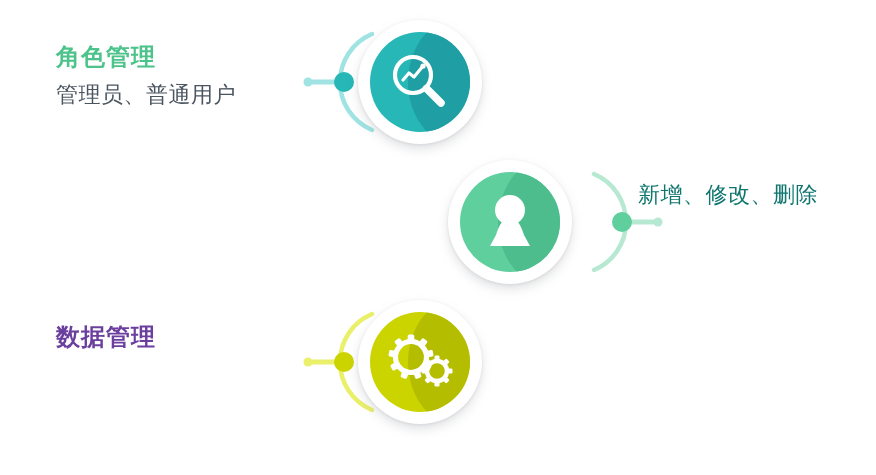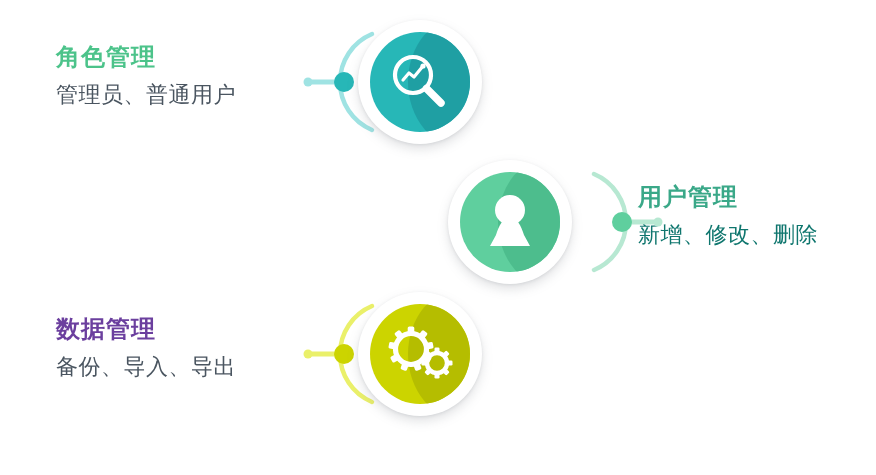--- a/index.html
+++ b/index.html
@@ -23,21 +23,21 @@
   }
 
   
   .row {
     position: absolute;
     width: 876px;
     height: 140px;
   }
   #row-0 { top: 12px;  left: 0; }
   #row-1 { top: 152px; left: 0; }
-  #row-2 { top: 284px; left: 0; }
+  #row-2 { top: 292px; left: 0; }
 
   
   .text-block {
     position: absolute;
     top: 28px;
     white-space: nowrap;
   }
   .text-block.left  { left: 56px;  text-align: left; }
   .text-block.right { left: 638px; text-align: left; }
 
@@ -150,21 +150,20 @@
             <circle cx="53" cy="34" r="2.6" fill="#ffffff"></circle>
           </svg>
         </div>
       </div>
     </div>
   </div>
 
   <div class="row" id="row-1">
 
     <div class="text-block right">
-      <div class="title" style="color: rgb(58, 168, 136);">用户管理</div>
       <div class="subtitle" style="color: #0f766e;">新增、修改、删除</div>
     </div>
 
     <div class="connector to-right">
       <svg viewBox="0 0 124 124" xmlns="http://www.w3.org/2000/svg">
         <path d="M 86 14 A 52 52 0 0 0 86 110" fill="none" stroke="#b7e8d2" stroke-width="4.5" stroke-linecap="round"></path>
         <line x1="22" y1="62" x2="58" y2="62" stroke="#b7e8d2" stroke-width="5" stroke-linecap="round"></line>
         <circle cx="22" cy="62" r="4.5" fill="#b7e8d2"></circle>
         <circle cx="58" cy="62" r="10" fill="#5fcf9e"></circle>
       </svg>
@@ -181,21 +180,20 @@
           </svg>
         </div>
       </div>
     </div>
   </div>
 
   <div class="row" id="row-2">
 
     <div class="text-block left">
       <div class="title" style="color: rgb(107, 63, 158);">数据管理</div>
-      <div class="subtitle" style="color: rgb(74, 85, 96);">备份、导入、导出</div>
     </div>
 
     <div class="connector to-left">
       <svg viewBox="0 0 124 124" xmlns="http://www.w3.org/2000/svg">
         <path d="M 86 14 A 52 52 0 0 0 86 110" fill="none" stroke="#eaf06a" stroke-width="4.5" stroke-linecap="round"></path>
         <line x1="22" y1="62" x2="58" y2="62" stroke="#eaf06a" stroke-width="5" stroke-linecap="round"></line>
         <circle cx="22" cy="62" r="4.5" fill="#eaf06a"></circle>
         <circle cx="58" cy="62" r="10" fill="#ccd400"></circle>
       </svg>
     </div>

